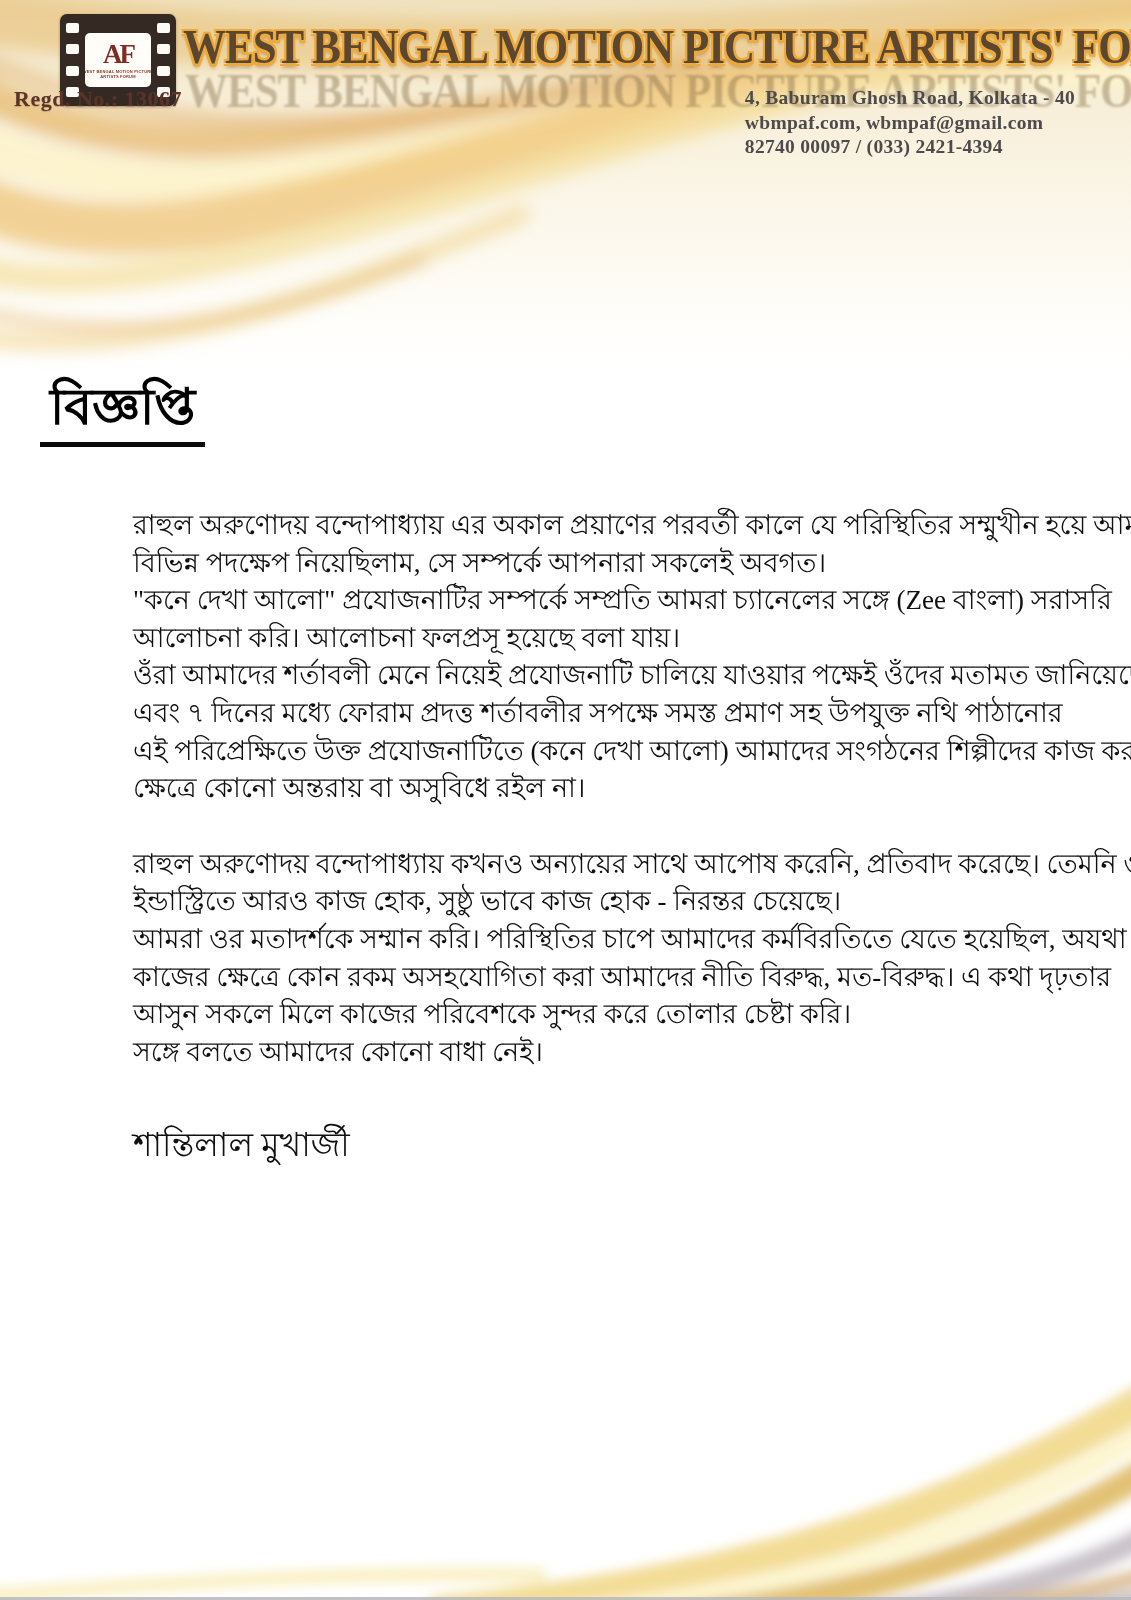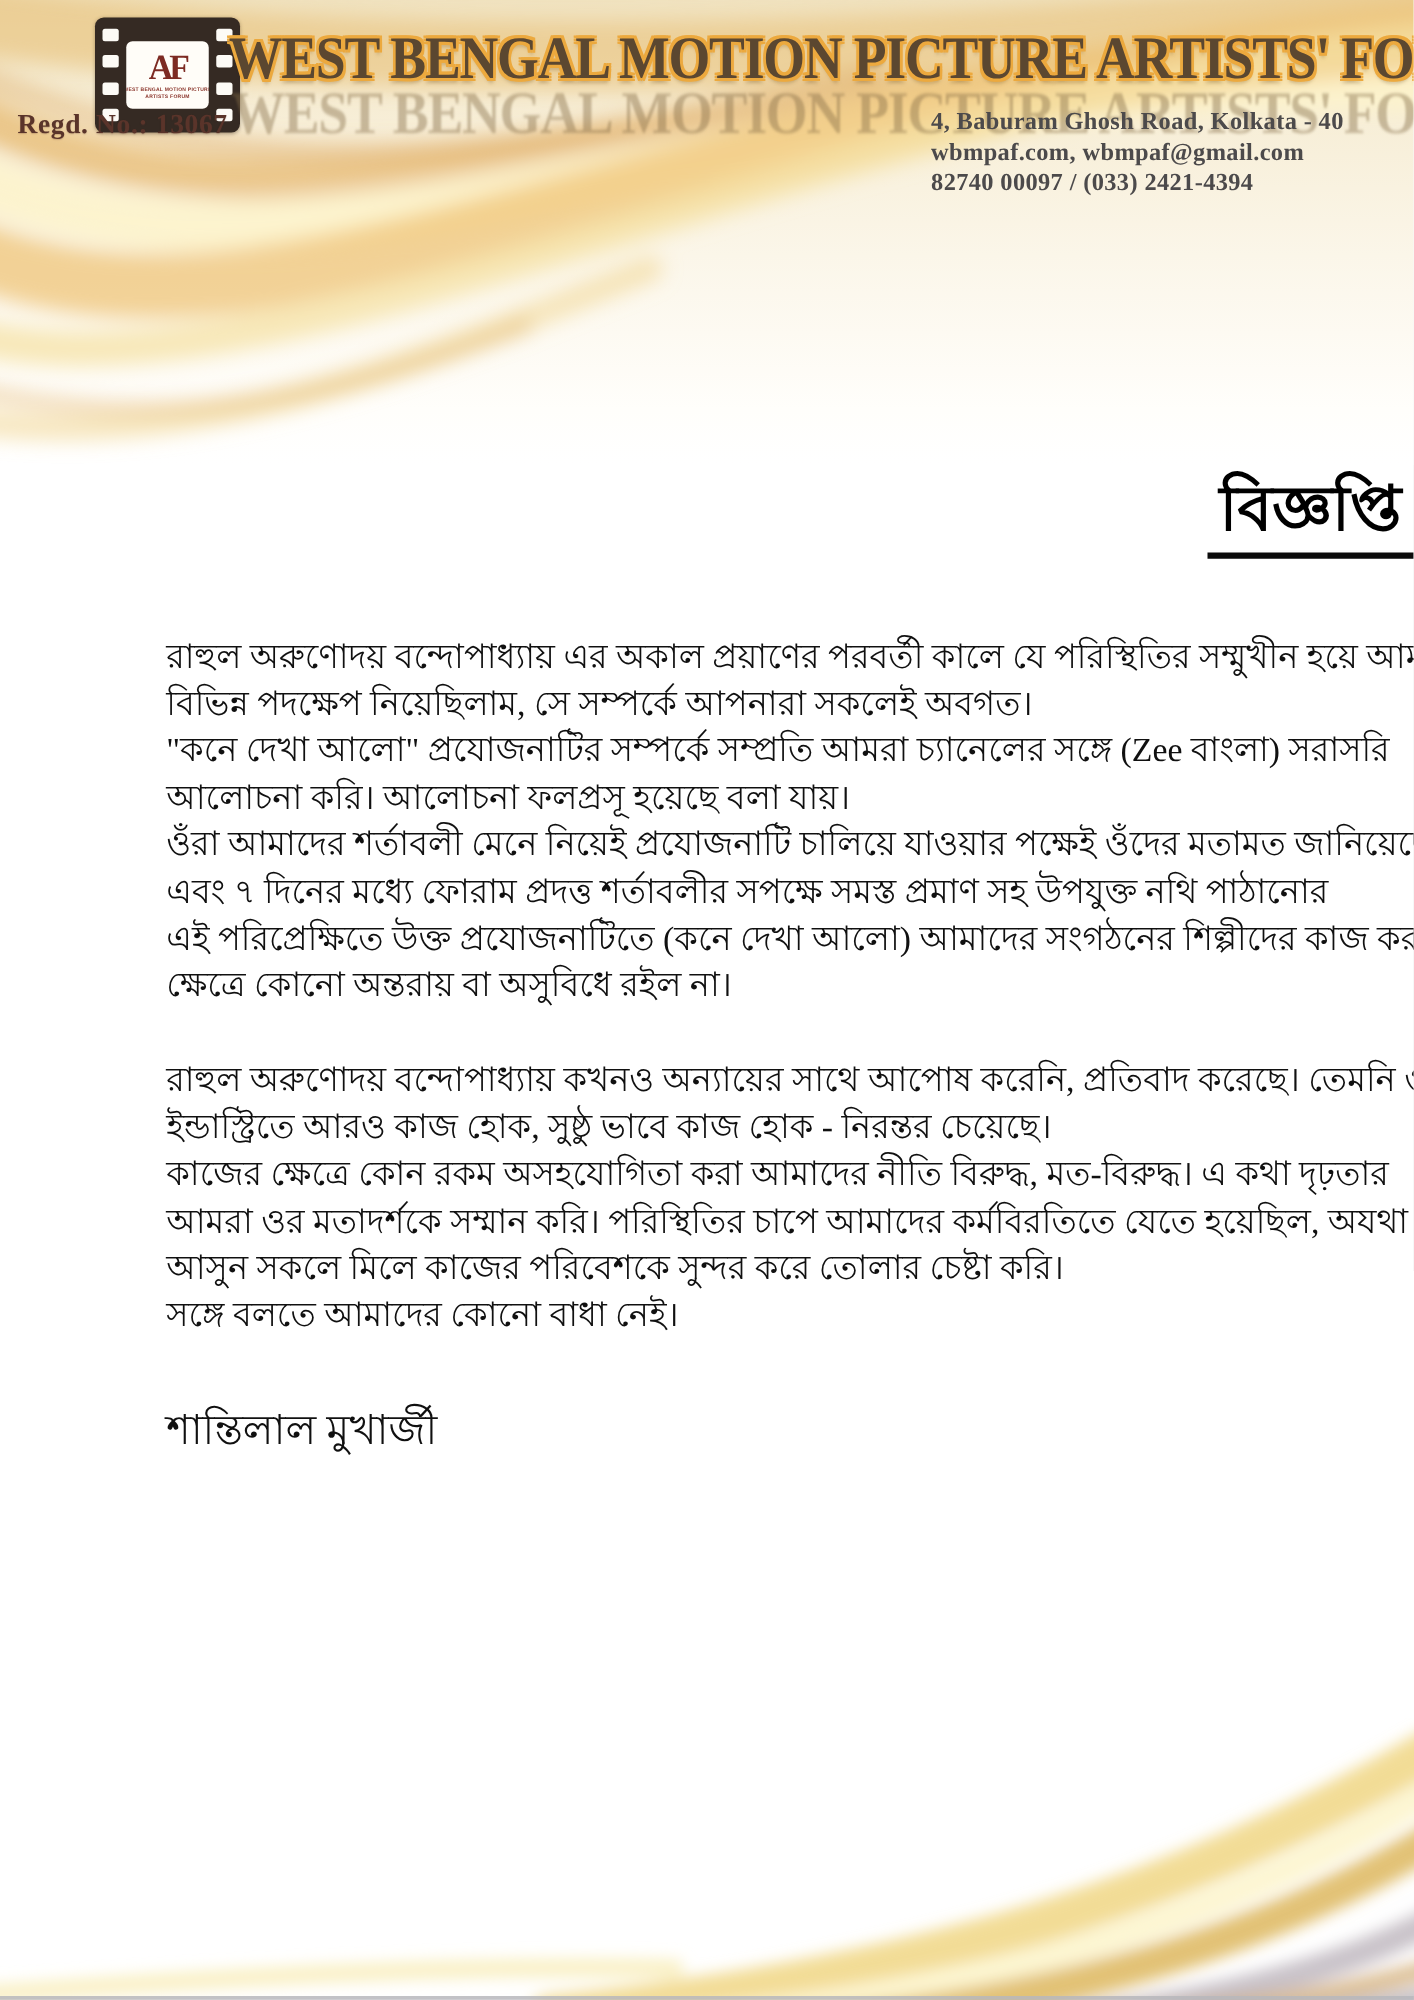--- a/index.html
+++ b/index.html
@@ -21,21 +21,20 @@
   .header svg{position:absolute;inset:0;width:100%;height:100%;}
   
   .logo{
     position:absolute;left:60px;top:14px;
     width:116px;height:92px;
     background:#352a23;
     border-radius:7px;
     display:flex;align-items:center;justify-content:space-between;
     padding:0 6px;box-sizing:border-box;
     box-shadow:0 1px 3px rgba(60,40,20,.4);
-    margin-left:16px;
   }
   .film-holes{display:flex;flex-direction:column;justify-content:space-evenly;height:100%;}
   .hole{width:13px;height:10px;background:#fdfbf6;border-radius:2px;margin:2px 0;}
   .film-frame{
     width:66px;height:54px;background:#fffdf8;border-radius:5px;
     display:flex;flex-direction:column;align-items:center;justify-content:center;
     overflow:hidden;
   }
   .monogram{
     font-family:"Liberation Serif",serif;font-weight:bold;
@@ -75,21 +74,21 @@
     text-shadow:0 1px 1px rgba(90,52,42,.25);
   }
   .address{
     position:absolute;right:56px;top:86px;
     text-align:left;
     font-family:"Liberation Serif",serif;font-weight:bold;
     font-size:19.5px;line-height:24.5px;color:#4c4a4b;
     letter-spacing:.3px;
   }
   
-  .notice-heading-row{margin-top:8px;text-align:right;}
+  .notice-heading-row{margin-top:8px;text-align:left;}
   .notice-heading{
     display:inline-block;
     font-size:50px;line-height:54px;color:#000;
     font-weight:bold;
     border-bottom:5px solid #0b0b0b;
     padding:0 10px 8px 10px;
     margin-left:40px;
   }
   .body-text{
     margin:60px 84px 0 133px;
@@ -181,22 +180,22 @@
       <div class="line">"কনে দেখা আলো" প্রযোজনাটির সম্পর্কে সম্প্রতি আমরা চ্যানেলের সঙ্গে (Zee বাংলা) সরাসরি</div>
       <div class="line">আলোচনা করি। আলোচনা ফলপ্রসূ হয়েছে বলা যায়।</div>
       <div class="line">ওঁরা আমাদের শর্তাবলী মেনে নিয়েই প্রযোজনাটি চালিয়ে যাওয়ার পক্ষেই ওঁদের মতামত জানিয়েছেন</div>
       <div class="line">এবং ৭ দিনের মধ্যে ফোরাম প্রদত্ত শর্তাবলীর সপক্ষে সমস্ত প্রমাণ সহ উপযুক্ত নথি পাঠানোর</div>
       <div class="line">এই পরিপ্রেক্ষিতে উক্ত প্রযোজনাটিতে (কনে দেখা আলো) আমাদের সংগঠনের শিল্পীদের কাজ করার</div>
       <div class="line">ক্ষেত্রে কোনো অন্তরায় বা অসুবিধে রইল না।</div>
     </div>
     <div class="para">
       <div class="line">রাহুল অরুণোদয় বন্দোপাধ্যায় কখনও অন্যায়ের সাথে আপোষ করেনি, প্রতিবাদ করেছে। তেমনি ও</div>
       <div class="line">ইন্ডাস্ট্রিতে আরও কাজ হোক, সুষ্ঠু ভাবে কাজ হোক - নিরন্তর চেয়েছে।</div>
+      <div class="line">আমরা ওর মতাদর্শকে সম্মান করি। পরিস্থিতির চাপে আমাদের কর্মবিরতিতে যেতে হয়েছিল, অযথা</div>
       <div class="line">কাজের ক্ষেত্রে কোন রকম অসহযোগিতা করা আমাদের নীতি বিরুদ্ধ, মত-বিরুদ্ধ। এ কথা দৃঢ়তার</div>
-      <div class="line">আমরা ওর মতাদর্শকে সম্মান করি। পরিস্থিতির চাপে আমাদের কর্মবিরতিতে যেতে হয়েছিল, অযথা</div>
       <div class="line">আসুন সকলে মিলে কাজের পরিবেশকে সুন্দর করে তোলার চেষ্টা করি।</div>
       <div class="line">সঙ্গে বলতে আমাদের কোনো বাধা নেই।</div>
     </div>
   </div>
 
   <div class="signature">
     <div>শান্তিলাল মুখার্জী</div>
   </div>
 
   <div class="footer-swirl">

